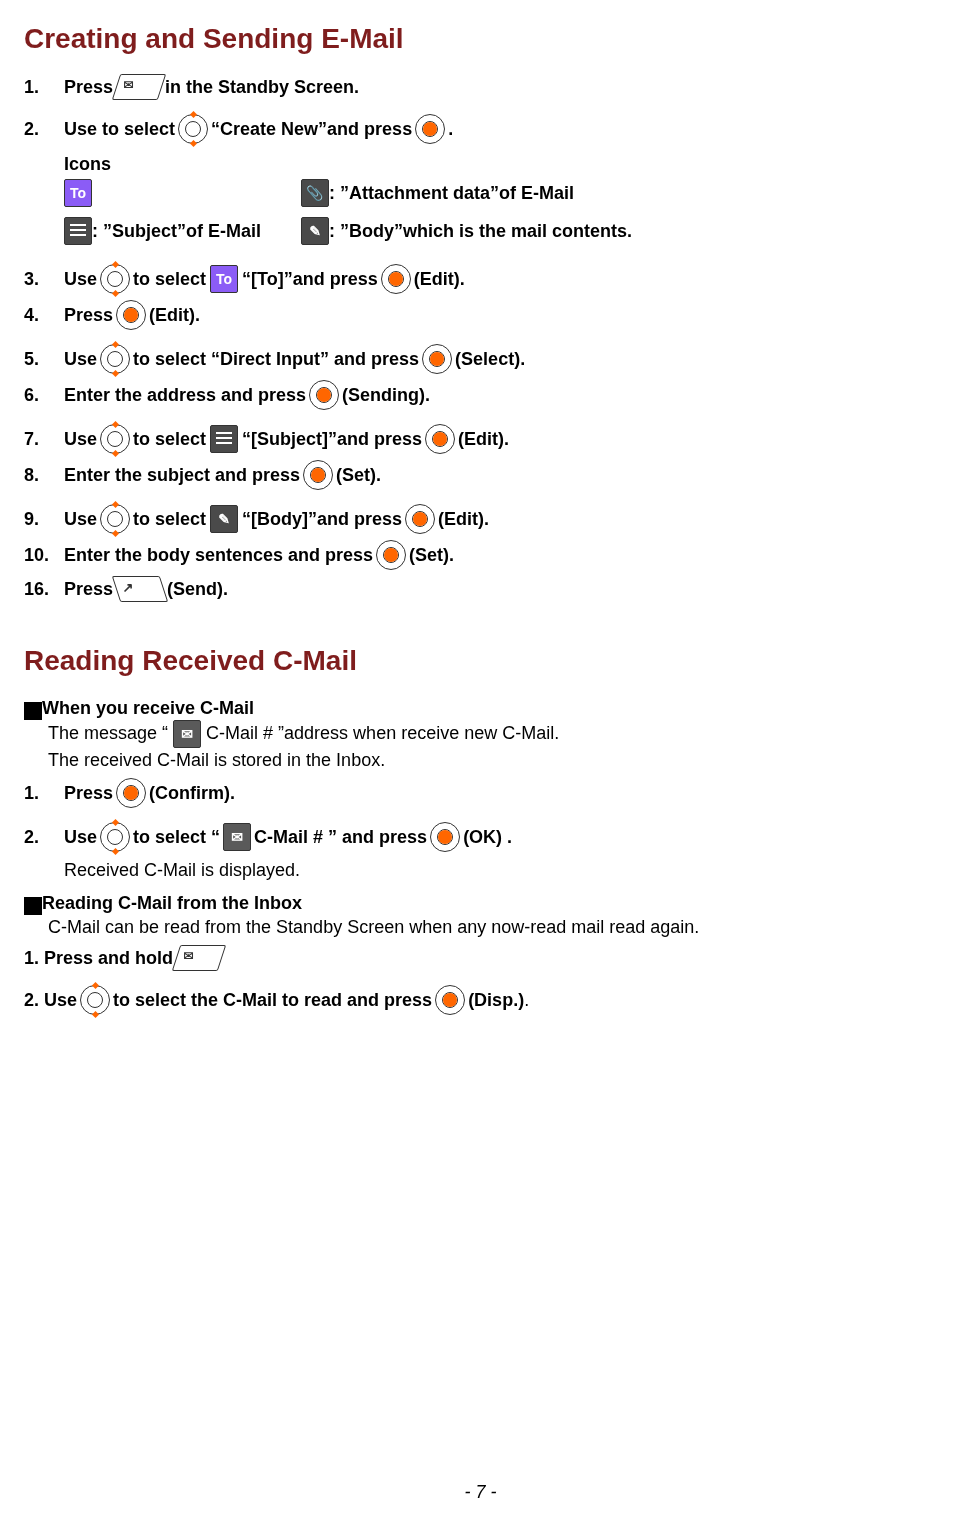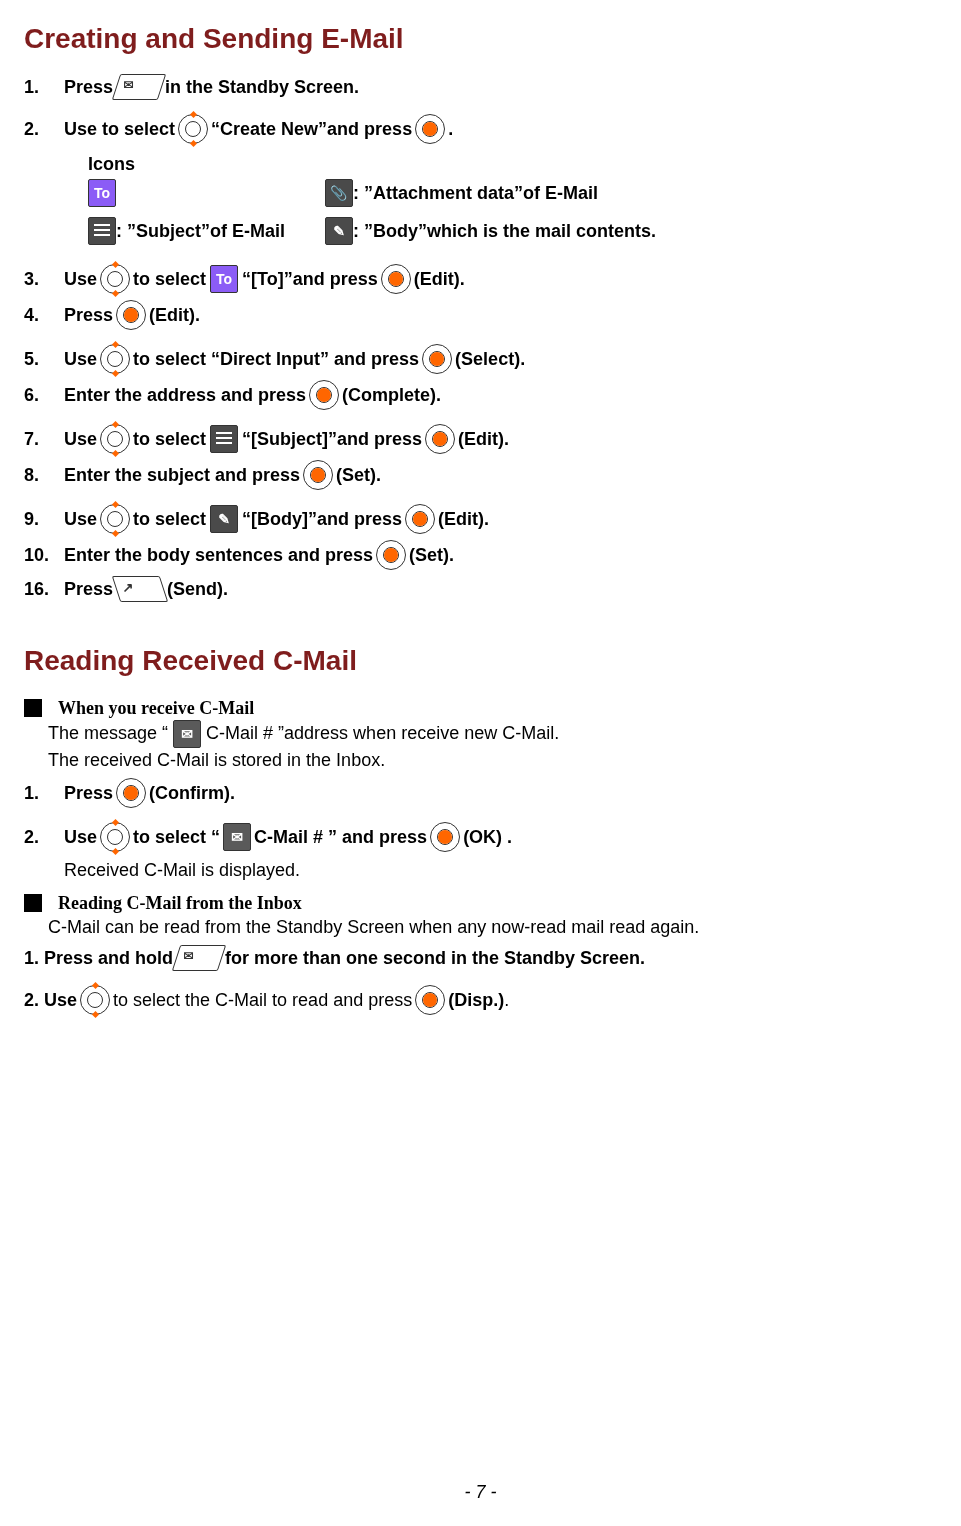--- a/index.html
+++ b/index.html
@@ -26,34 +26,34 @@
     align-items: center;
     margin: 6px 0 6px 0;
     font-weight: bold;
     flex-wrap: wrap;
   }
   .step-num {
     width: 40px;
     display: inline-block;
   }
   .icons-block {
-    margin-left: 64px;
+    margin-left: 40px;
     margin-top: 8px;
     margin-bottom: 16px;
     font-weight: bold;
   }
   .icon-row { display:flex; align-items:center; margin:3px 0; }
   .icons-table { display:flex; gap:40px; }
   .icons-col { display:flex; flex-direction:column; gap:4px;}
   .reg { font-weight:normal; }
   .indent { margin-left:40px; }
   .indent2 { margin-left:24px; }
   .sub-heading {
-    display:flex; align-items:center; gap:16px;
-    font-weight:bold; margin-top:8px;font-family:Liberation Serif, serif;
+    display:flex; align-items:flex-end; gap:0;
+    font-weight:bold; margin-top:8px;
   }
   .black-square {
     display:inline-block; width:18px; height:18px; background:#000;
   }
   .page-num {
     position:absolute;
     bottom:22px;
     left:0; right:0;
     text-align:center;
     font-style:italic;
@@ -206,21 +206,21 @@
     </span>
   <span> (Select).</span>
 </div>
 
 <div class="step-row">
   <span class="step-num">6.</span>
   <span>Enter the address and press </span>
   <span class="ico nav nav-center">
       <span class="inner"></span>
     </span>
-  <span> (Complete).</span>
+  <span> (Sending).</span>
 </div>
 
 <div class="step-row gap-step">
   <span class="step-num">7.</span>
   <span>Use </span>
   <span class="ico nav nav-vert">
       <span class="arr-b"></span>
     </span>
   <span> to select </span>
   <span class="sq-ico sq-lines" style="margin:0 4px;"></span>
@@ -311,29 +311,28 @@
 
 <div class="sub-heading" style="">
   <span class="black-square"></span>
   <span>Reading C-Mail from the Inbox</span>
 </div>
 <div class="reg indent2">C-Mail can be read from the Standby Screen when any now-read mail read again.</div>
 
 <div class="step-row">
   <span>1. Press and hold </span>
   <span class="ico key-mail"></span>
-  <span> for more than one second in the Standby Screen.</span>
 </div>
 
 <div class="step-row gap-step">
   <span style="font-weight:bold;">2. Use </span>
   <span class="ico nav nav-vert">
       <span class="arr-b"></span>
     </span>
-  <span style="font-weight:normal;"> to select the C-Mail to read and press </span>
+  <span style="font-weight:bold;"> to select the C-Mail to read and press </span>
   <span class="ico nav nav-center">
       <span class="inner"></span>
     </span>
   <span style="font-weight:bold;text-align:center;"> (Disp.) </span>
   <span class="reg">.</span>
 </div>
 
 <div class="page-num">- 7 -</div>
 
 </body></html>

